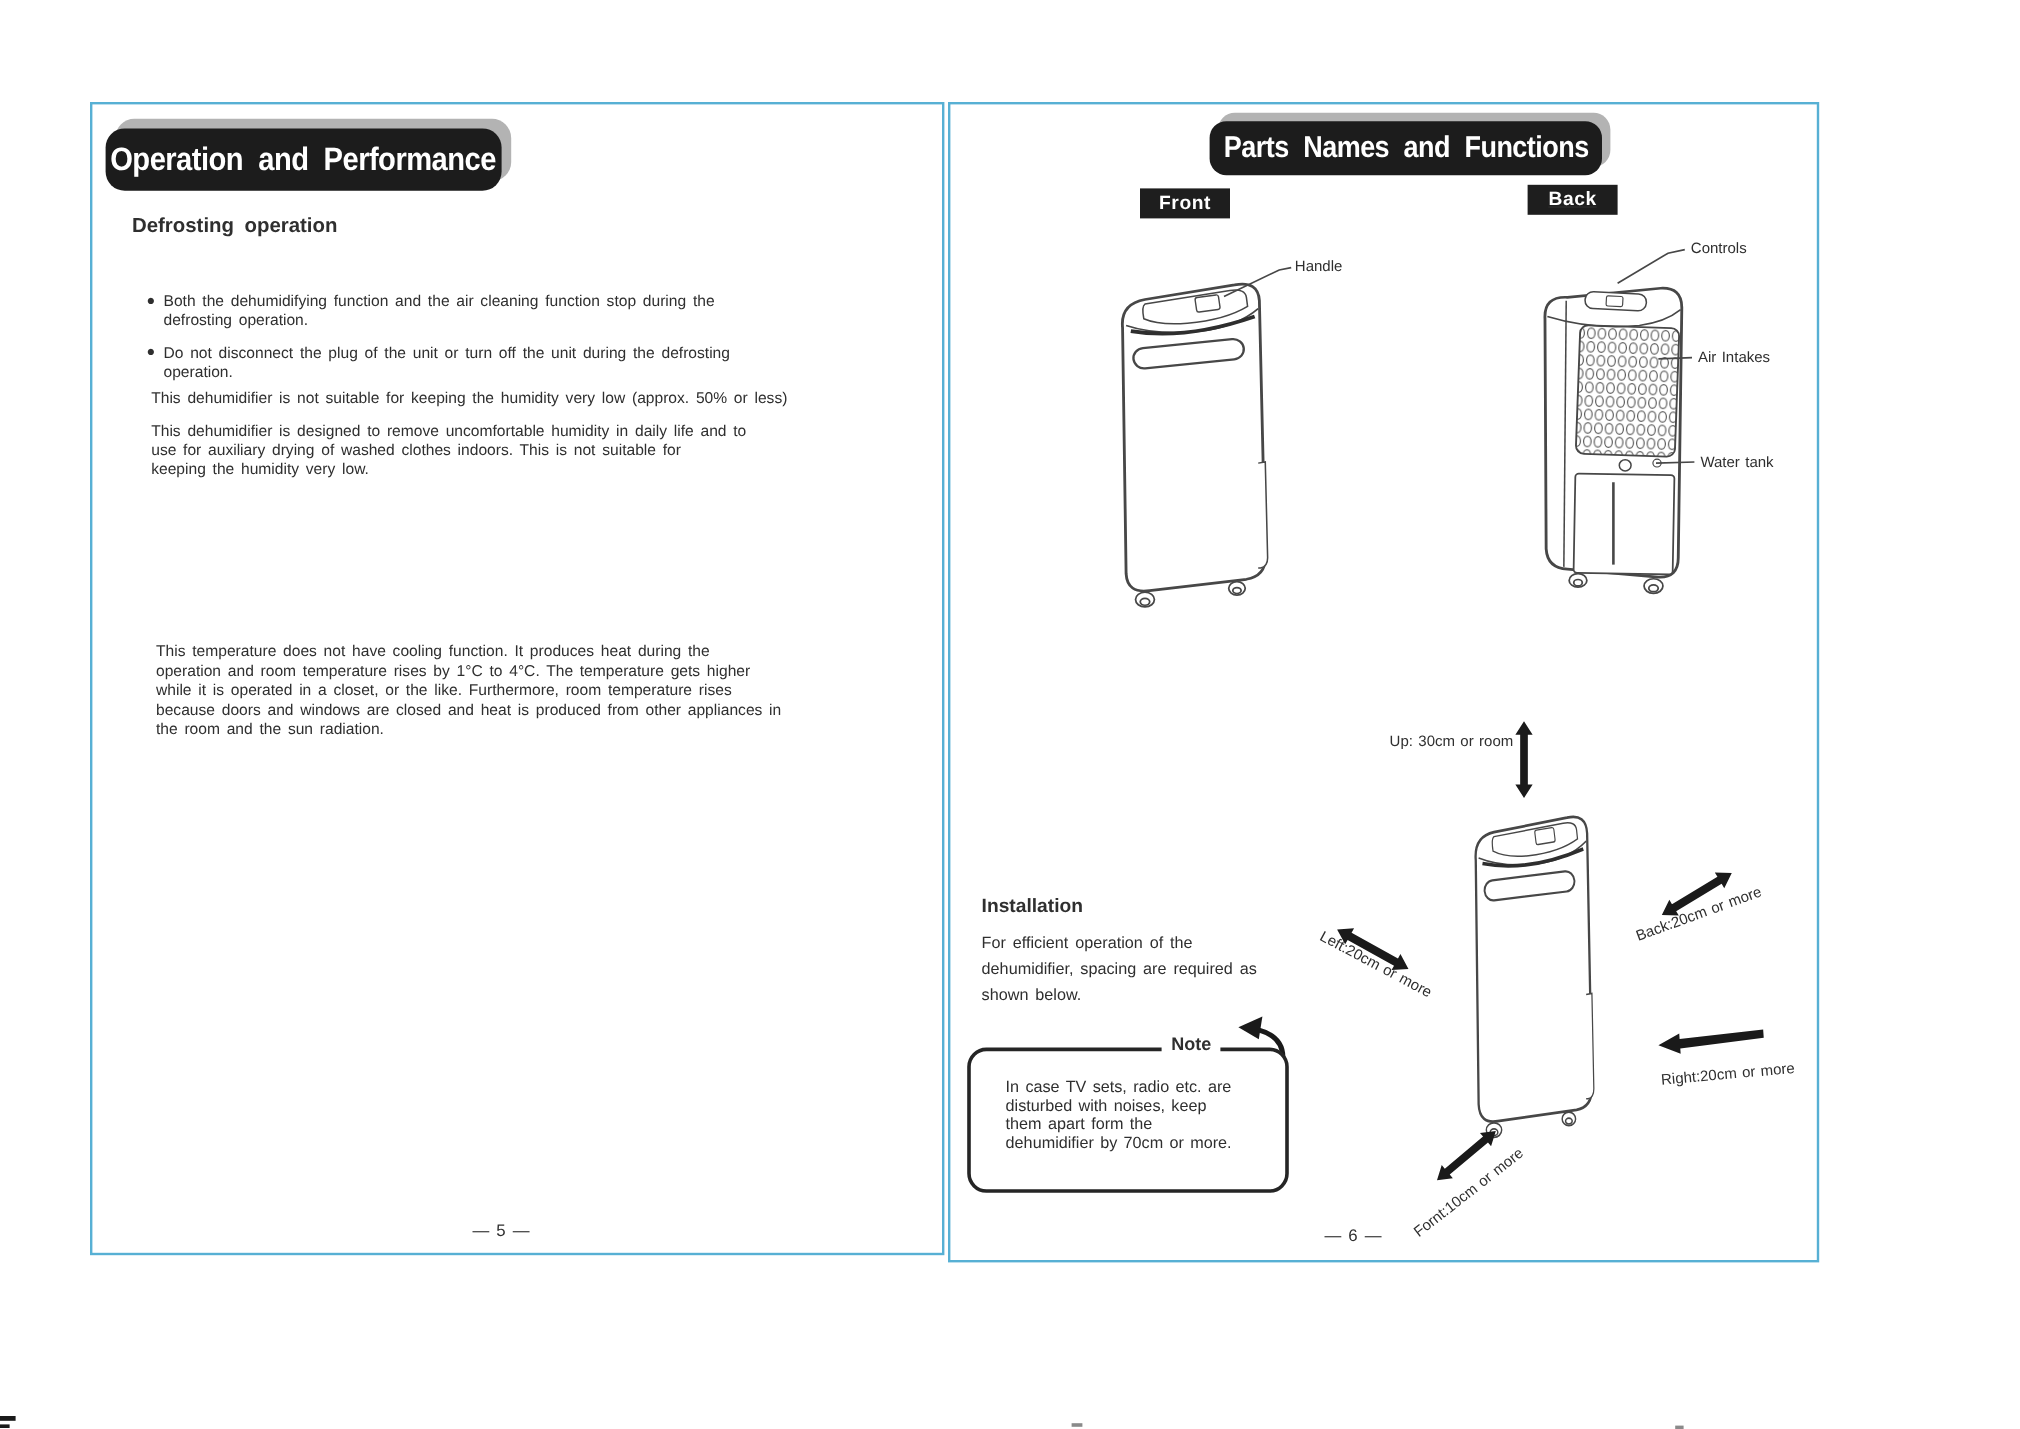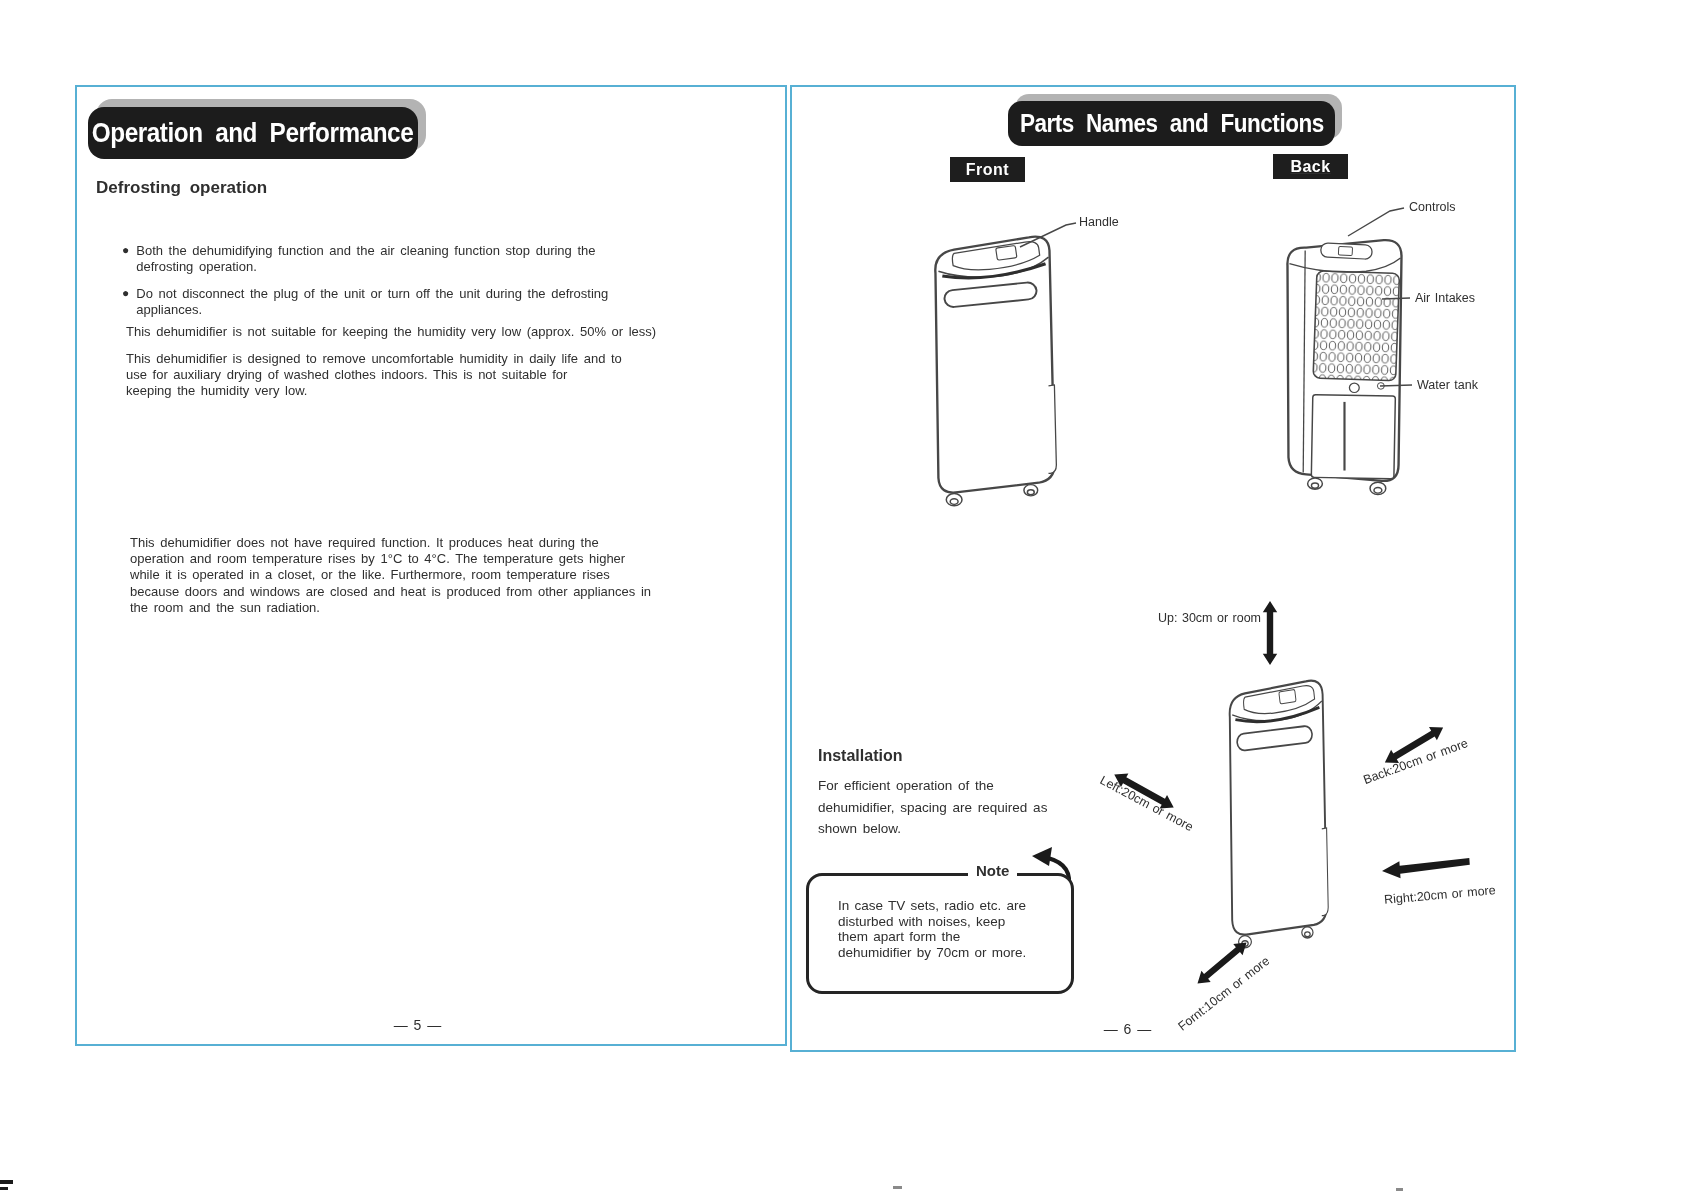--- a/index.html
+++ b/index.html
@@ -69,49 +69,49 @@
       </symbol>
     </defs>
   </svg>
 
   <div class="page" style="left:75px;top:85px;width:708px;height:957px;"></div>
 
   <div class="badge" style="left:88px;top:107px;width:330px;height:52px;">
     <span style="font-size:27px;">Operation and Performance</span>
   </div>
 
-  <div class="h-bold" style="left:96px;top:178px;font-size:17px;word-spacing:4px;">Defrosting operation</div>
+  <div class="h-bold" style="left:110px;top:178px;font-size:17px;word-spacing:4px;">Defrosting operation</div>
 
   <div class="bullet-row" style="left:122px;top:243px;">
     <span class="bullet-mark">●</span>
     <div class="lines body-t">
       <div>Both the dehumidifying function and the air cleaning function stop during the</div>
       <div>defrosting operation.</div>
     </div>
   </div>
 
   <div class="bullet-row" style="left:122px;top:286px;">
     <span class="bullet-mark">●</span>
     <div class="lines body-t">
       <div>Do not disconnect the plug of the unit or turn off the unit during the defrosting</div>
-      <div>appliances.</div>
+      <div>operation.</div>
     </div>
   </div>
 
   <div class="abs body-t" style="left:126px;top:324px;">This dehumidifier is not suitable for keeping the humidity very low (approx. 50% or less)</div>
 
   <div class="abs lines body-t" style="left:126px;top:351px;line-height:16px;">
     <div>This dehumidifier is designed to remove uncomfortable humidity in daily life and to</div>
     <div>use for auxiliary drying of washed clothes indoors. This is not suitable for</div>
     <div>keeping the humidity very low.</div>
   </div>
 
 
   <div class="abs lines body-t" style="left:130px;top:535px;line-height:16.2px;">
-    <div>This dehumidifier does not have required function. It produces heat during the</div>
+    <div>This temperature does not have cooling function. It produces heat during the</div>
     <div>operation and room temperature rises by 1°C to 4°C. The temperature gets higher</div>
     <div>while it is operated in a closet, or the like. Furthermore, room temperature rises</div>
     <div>because doors and windows are closed and heat is produced from other appliances in</div>
     <div>the room and the sun radiation.</div>
   </div>
 
   <div class="pagenum" style="left:378px;top:1017px;width:80px;">— 5 —</div>
 
   <div class="page" style="left:790px;top:85px;width:722px;height:963px;"></div>
 

